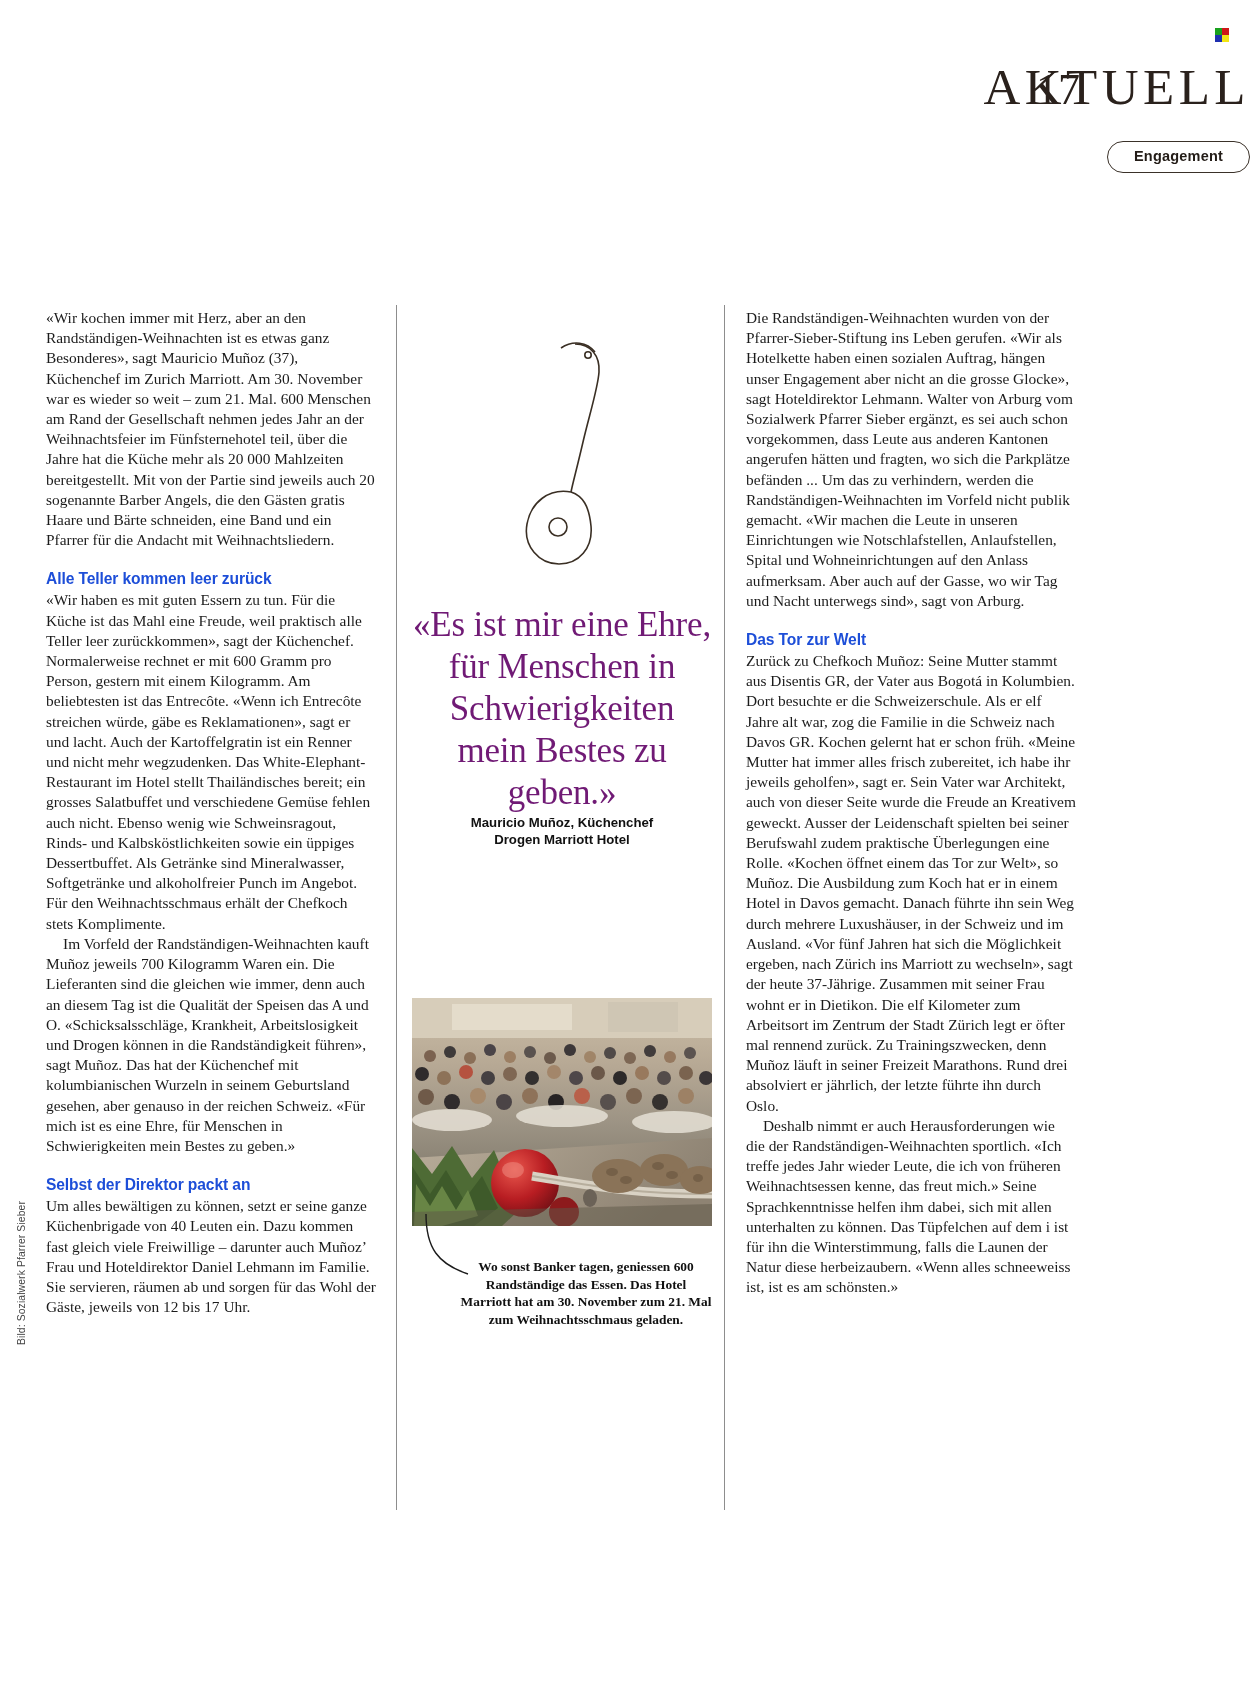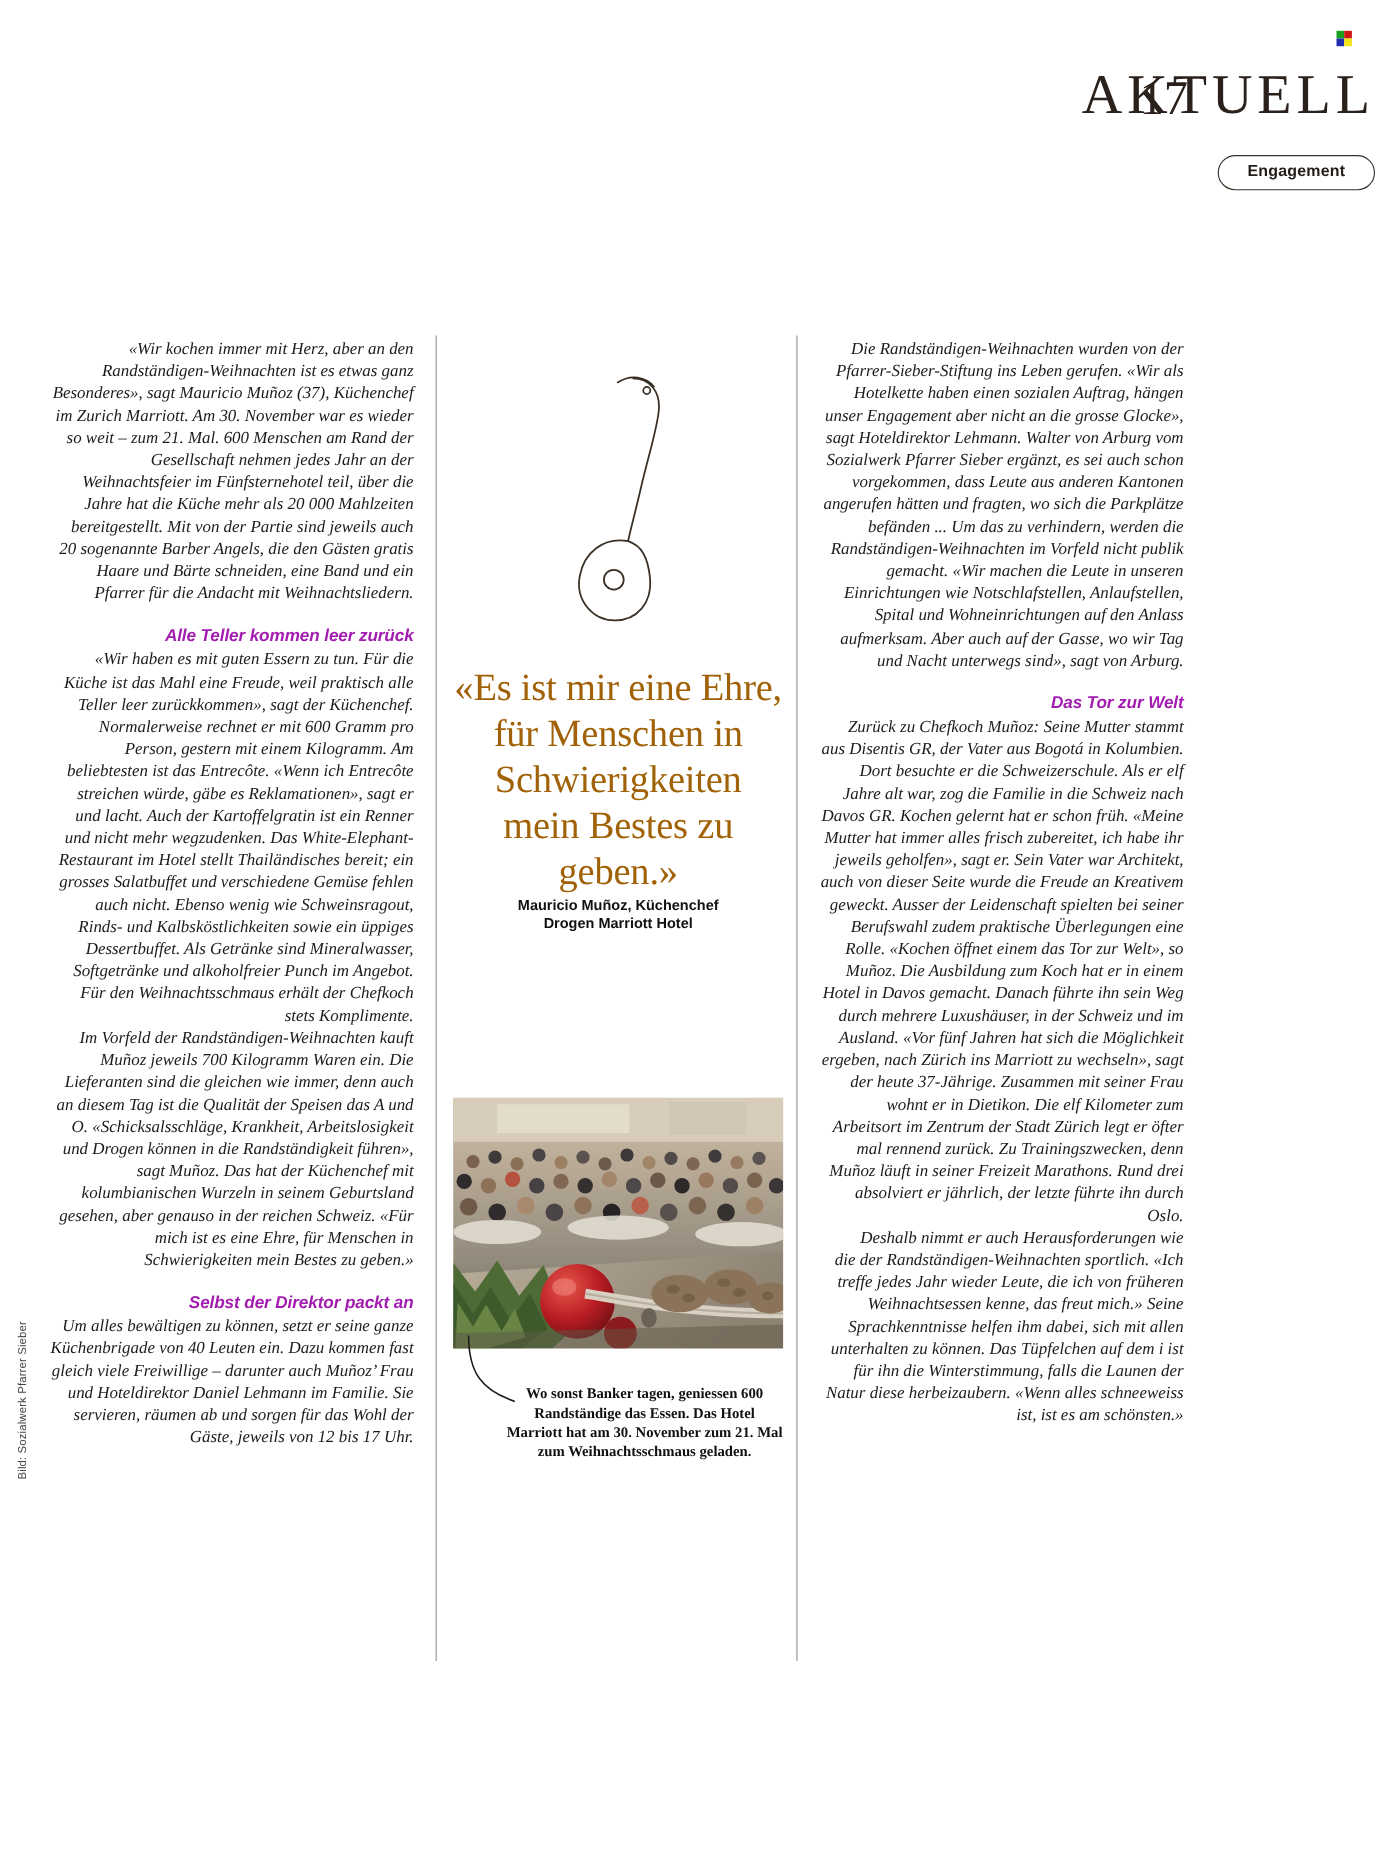--- a/index.html
+++ b/index.html
@@ -31,45 +31,45 @@
     position:absolute;right:170px;top:68px;
     font-family:"Liberation Serif",serif;font-size:44px;color:#2a211c;line-height:1;
   }
 
   
   .vrule{position:absolute;width:1px;background:#8d8d8d;}
   .rule-a{left:396px;top:305px;height:1205px;}
   .rule-b{left:724px;top:305px;height:1205px;}
 
   
-  .col{position:absolute;font-size:15.4px;line-height:20.2px;text-align:right;font-style:italic;}
+  .col{position:absolute;font-size:15.4px;line-height:20.2px;text-align:left;}
   .col p{margin:0;hyphens:none;}
   .col p.indent{text-indent:17px;}
   .subhead{
     font-family:"Liberation Sans",sans-serif;font-weight:700;
-    font-size:15.6px;line-height:20px;margin:19px 0 1px 0;color:#a21caf;
+    font-size:15.6px;line-height:20px;margin:19px 0 1px 0;color:#1d4ed8;
     letter-spacing:-.1px;
   }
   .colL{left:46px;top:308px;width:330px;}
   .colR{left:746px;top:308px;width:330px;}
 
   
   .credit{
     position:absolute;left:16px;top:1345px;
     transform:rotate(-90deg);transform-origin:left top;
     font-family:"Liberation Sans",sans-serif;font-size:10.4px;
     color:#444;white-space:nowrap;letter-spacing:.1px;
   }
 
   
   .mid{position:absolute;left:412px;top:308px;width:300px;text-align:center;}
   .spoon{margin:22px auto 0 auto;display:block;}
   .pullquote{
     margin:34px 0 0 0;font-family:"Liberation Serif",serif;font-weight:400;
-    font-size:35px;line-height:42px;color:#a16207;letter-spacing:-.2px;
+    font-size:35px;line-height:42px;color:#701a75;letter-spacing:-.2px;
   }
   .attrib{
     font-family:"Liberation Sans",sans-serif;font-weight:700;
     font-size:13.2px;line-height:17px;color:#111;
   }
 
   .photo{
     position:absolute;left:412px;top:998px;width:300px;height:228px;
     overflow:hidden;background:#c9c3b6;
   }

